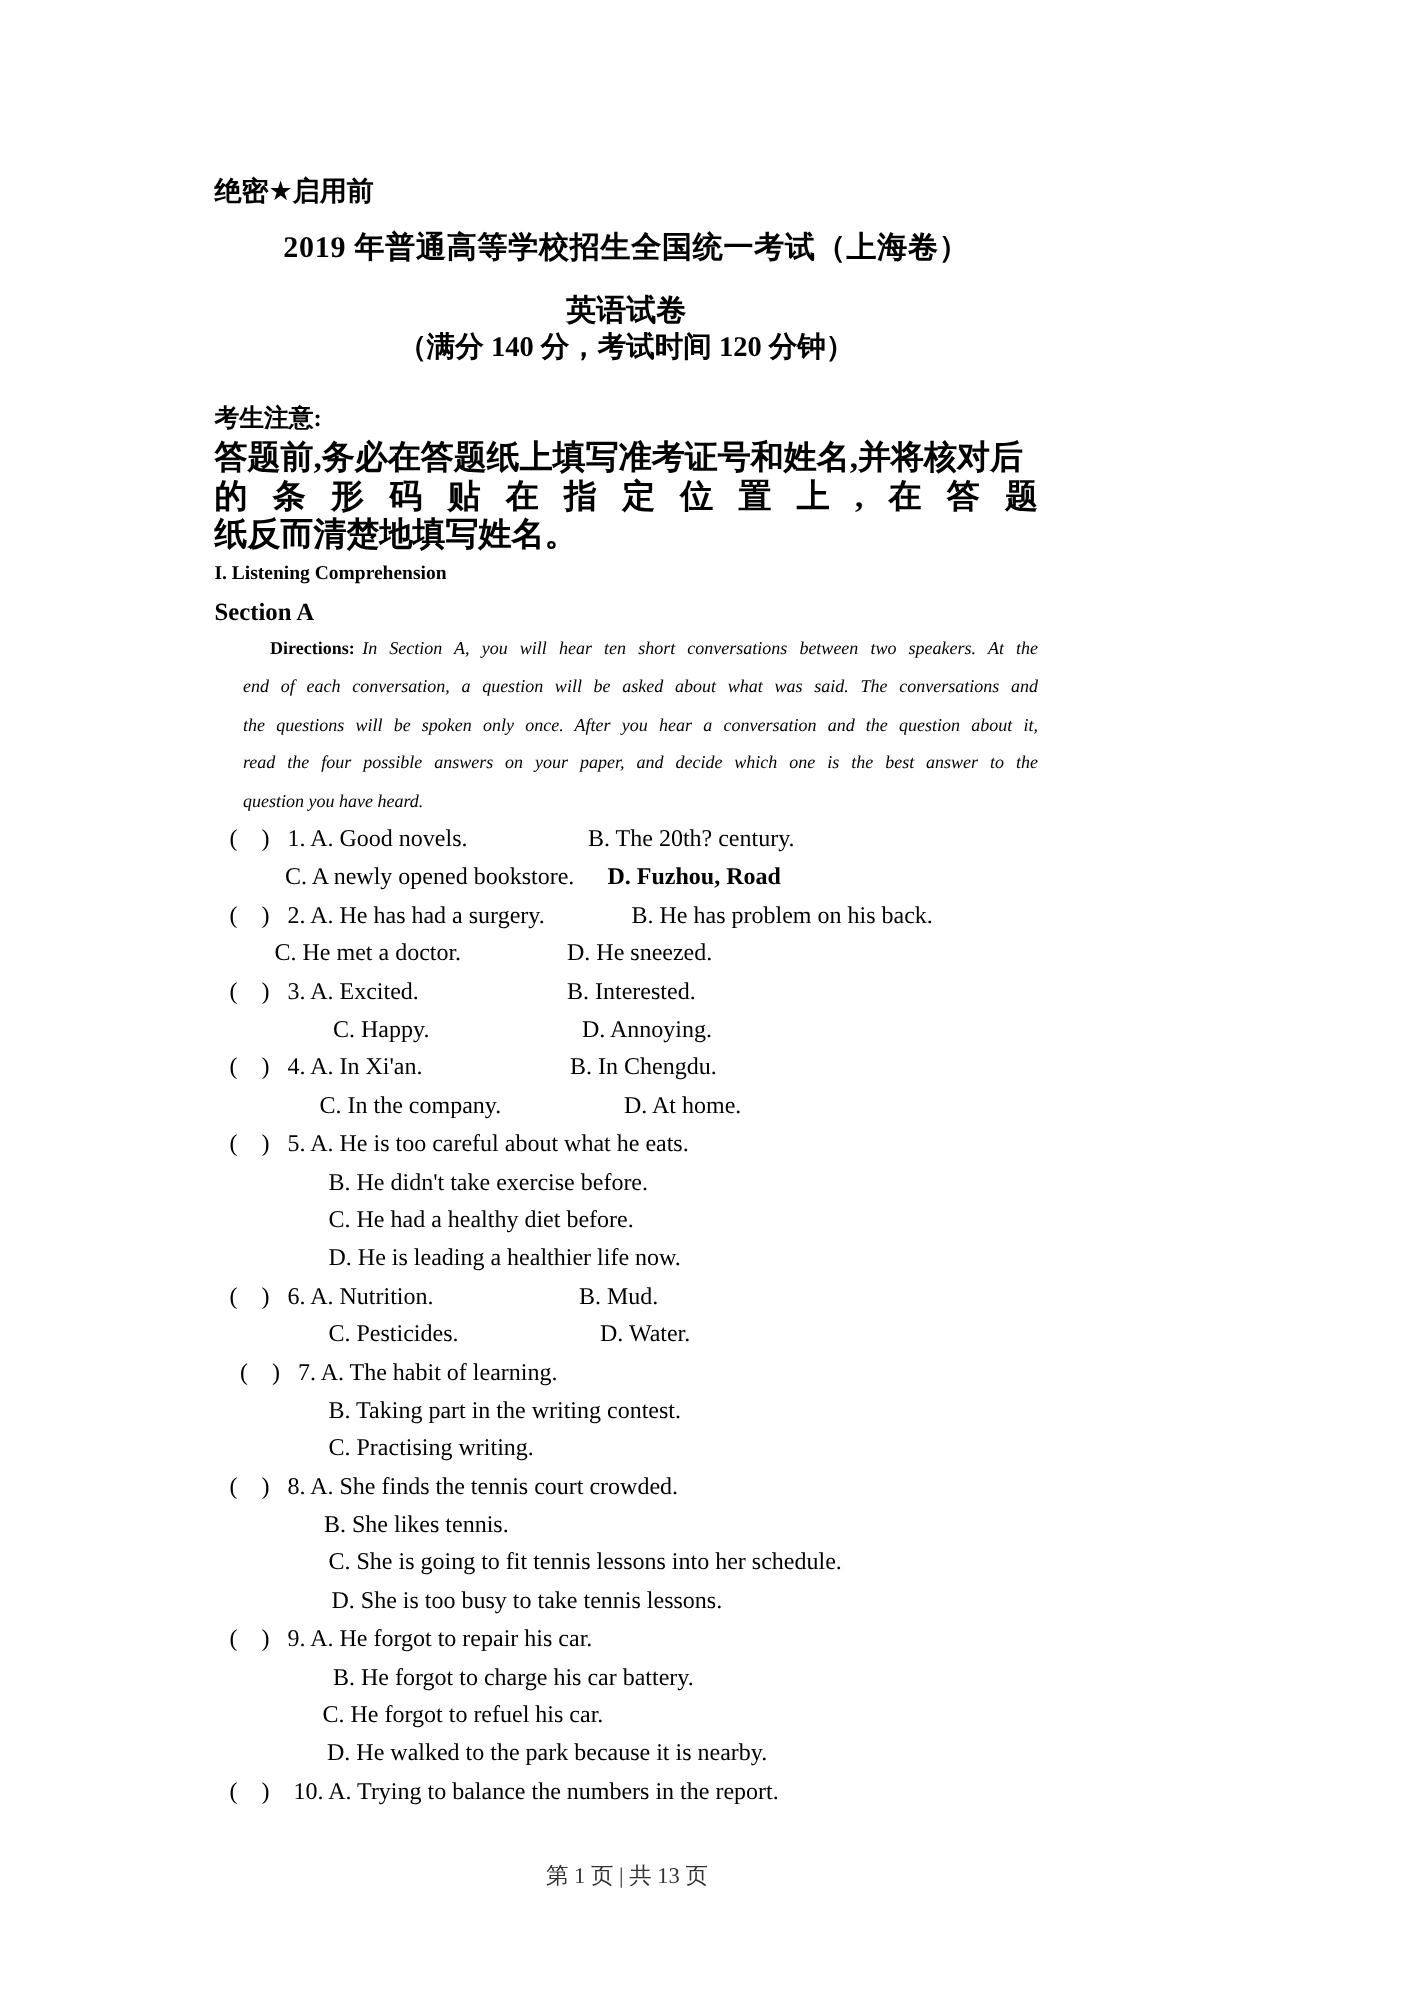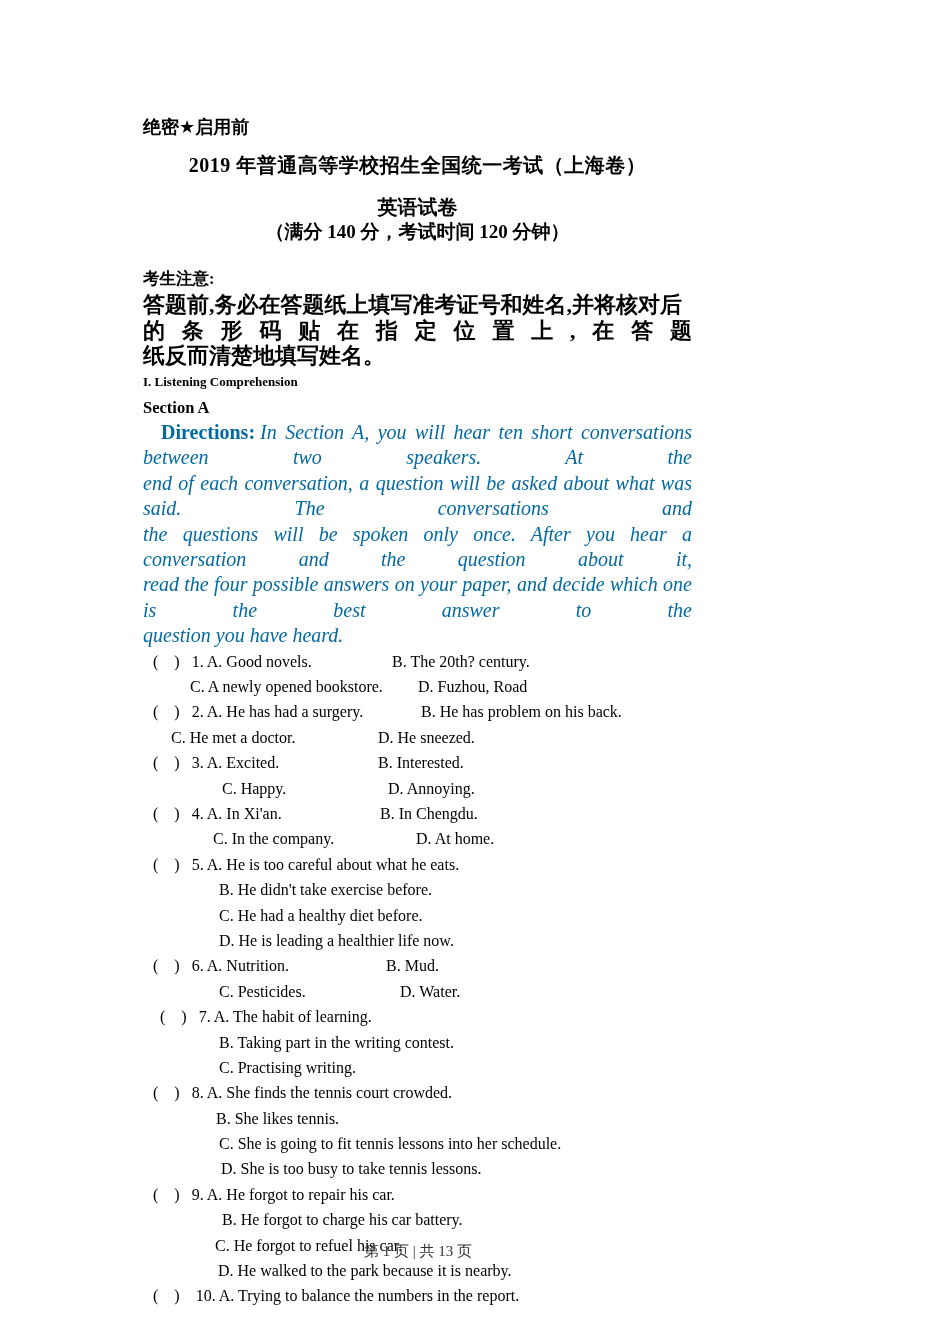--- a/index.html
+++ b/index.html
@@ -71,24 +71,25 @@
     line-height: 25.4px;
     color: #000;
   }
   .section-heading {
     font-weight: bold;
     font-size: 16.5px;
     line-height: 25.4px;
     color: #000;
   }
   .dline {
-    font-size: 20px;
+    font-size: 12px;
     line-height: 25.4px;
     text-align: justify;
-    color: #0369a1;
+    color: #000000;
+    margin-left: 19px;
   }
   .jline { text-align-last: justify; }
   .dindent { display: inline-block; width: 18px; }
   .dlabel { font-weight: bold; font-style: normal; }
   .ditalic { font-style: italic; }
   .dline .ditalic { margin-left: 5px; }
   .questions-block { margin-top: 0; }
   .qline {
     position: relative;
     height: 25.4px;
@@ -145,28 +146,28 @@
       <div class="dline ditalic">question you have heard.</div>
     </div>
 
     <div class="questions-block">
         <div class="qline">
           <span class="qseg" style="left: 10px;">(    )   1. A. Good novels.</span>
           <span class="qseg" style="left: 249px;">B. The 20th? century.</span>
         </div>
         <div class="qline">
           <span class="qseg" style="left: 47px;">C. A newly opened bookstore.</span>
-          <span class="qseg" style="left: 275px;">D. Fuzhou, Road</span>
+          <span class="qseg" style="left: 262px; font-weight: bold;">D. Fuzhou, Road</span>
         </div>
         <div class="qline">
           <span class="qseg" style="left: 10px;">(    )   2. A. He has had a surgery.</span>
           <span class="qseg" style="left: 278px;">B. He has problem on his back.</span>
         </div>
         <div class="qline">
-          <span class="qseg" style="left: 28px; text-align: center;">C. He met a doctor.</span>
+          <span class="qseg" style="left: 40px; text-align: center;">C. He met a doctor.</span>
           <span class="qseg" style="left: 235px;">D. He sneezed.</span>
         </div>
         <div class="qline">
           <span class="qseg" style="left: 10px;">(    )   3. A. Excited.</span>
           <span class="qseg" style="left: 235px;">B. Interested.</span>
         </div>
         <div class="qline">
           <span class="qseg" style="left: 79px;">C. Happy.</span>
           <span class="qseg" style="left: 245px;">D. Annoying.</span>
         </div>

